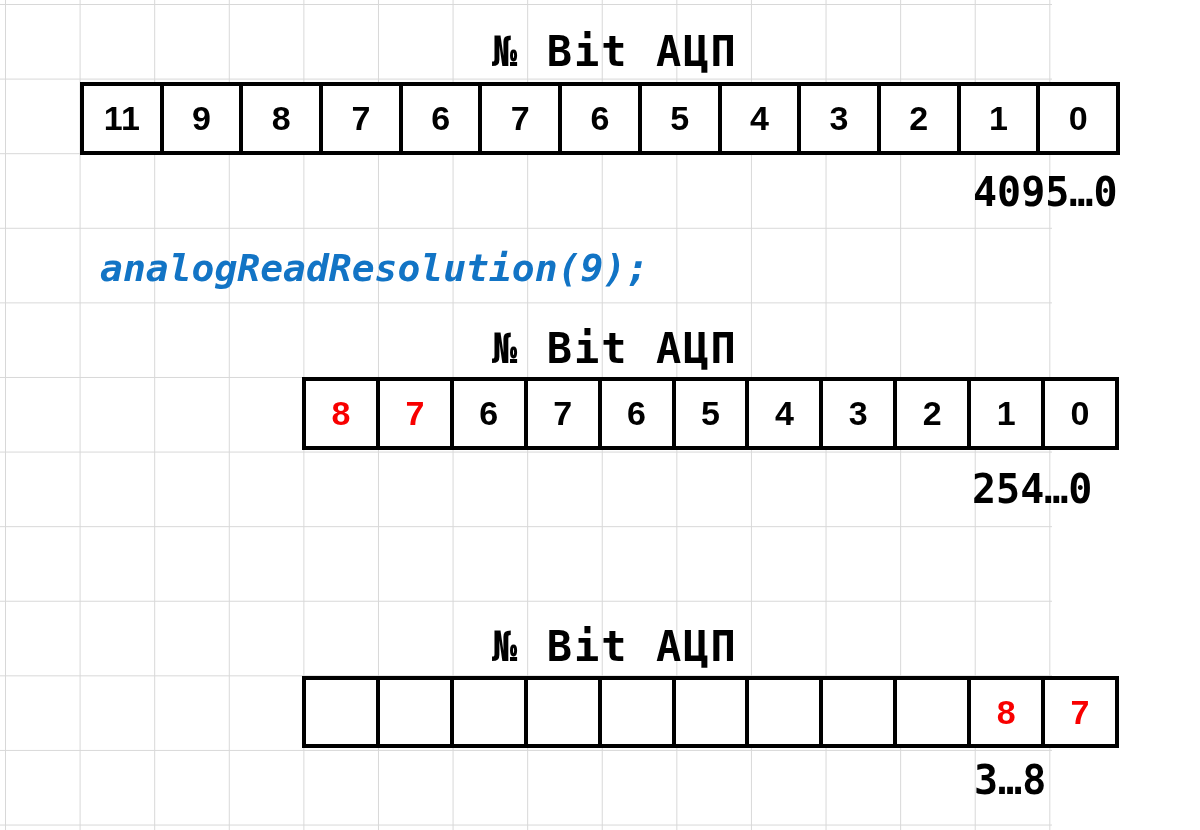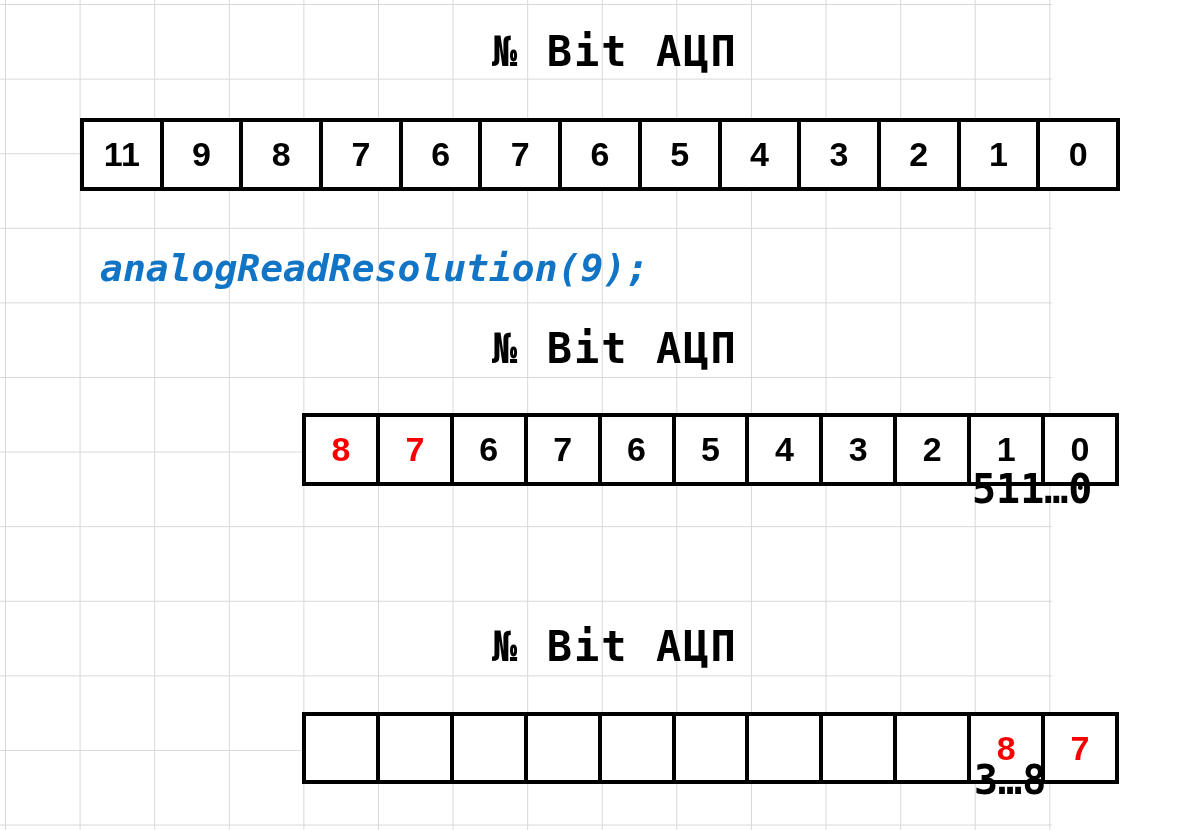--- a/index.html
+++ b/index.html
@@ -20,21 +20,21 @@
   
   .dg-title{
     position:absolute;left:365px;width:500px;text-align:center;
     font:700 42px/46px "DejaVu Sans Mono","Liberation Mono",monospace;
     letter-spacing:2px;color:var(--ink);white-space:nowrap;
   }
   .t1{top:29px;} .t2{top:326px;} .t3{top:624px;}
   
   .bitrow{
     position:absolute;display:flex;box-sizing:border-box;
-    border:4px solid var(--ink);background:#fff;margin-top:36px;
+    border:4px solid var(--ink);background:#fff;
   }
   .row1{left:80px;top:82px;width:1040px;height:73px;}
   .row2{left:302px;top:377px;width:817px;height:73px;}
   .row3{left:302px;top:676px;width:817px;height:72px;}
   .cell{
     flex:1;display:flex;align-items:center;justify-content:center;
     border-right:4px solid var(--ink);
     font:700 34px "Liberation Sans","DejaVu Sans",sans-serif;
     color:var(--ink);
   }
@@ -71,38 +71,39 @@
       <div class="cell">6</div>
       <div class="cell">7</div>
       <div class="cell">6</div>
       <div class="cell">5</div>
       <div class="cell">4</div>
       <div class="cell">3</div>
       <div class="cell">2</div>
       <div class="cell">1</div>
       <div class="cell">0</div>
     </div>
+  <div class="range r1">4095…0</div>
 
   <div class="code c1">analogReadResolution(9);</div>
 
   <div class="dg-title t2">№ Bit АЦП</div>
   <div class="bitrow row2">
       <div class="cell red">8</div>
       <div class="cell red">7</div>
       <div class="cell">6</div>
       <div class="cell">7</div>
       <div class="cell">6</div>
       <div class="cell">5</div>
       <div class="cell">4</div>
       <div class="cell">3</div>
       <div class="cell">2</div>
       <div class="cell">1</div>
       <div class="cell">0</div>
     </div>
-  <div class="range r2">511…0</div>
+  <div class="range r2">254…0</div>
 
 
   <div class="dg-title t3">№ Bit АЦП</div>
   <div class="bitrow row3">
       <div class="cell"></div>
       <div class="cell"></div>
       <div class="cell"></div>
       <div class="cell"></div>
       <div class="cell"></div>
       <div class="cell"></div>

